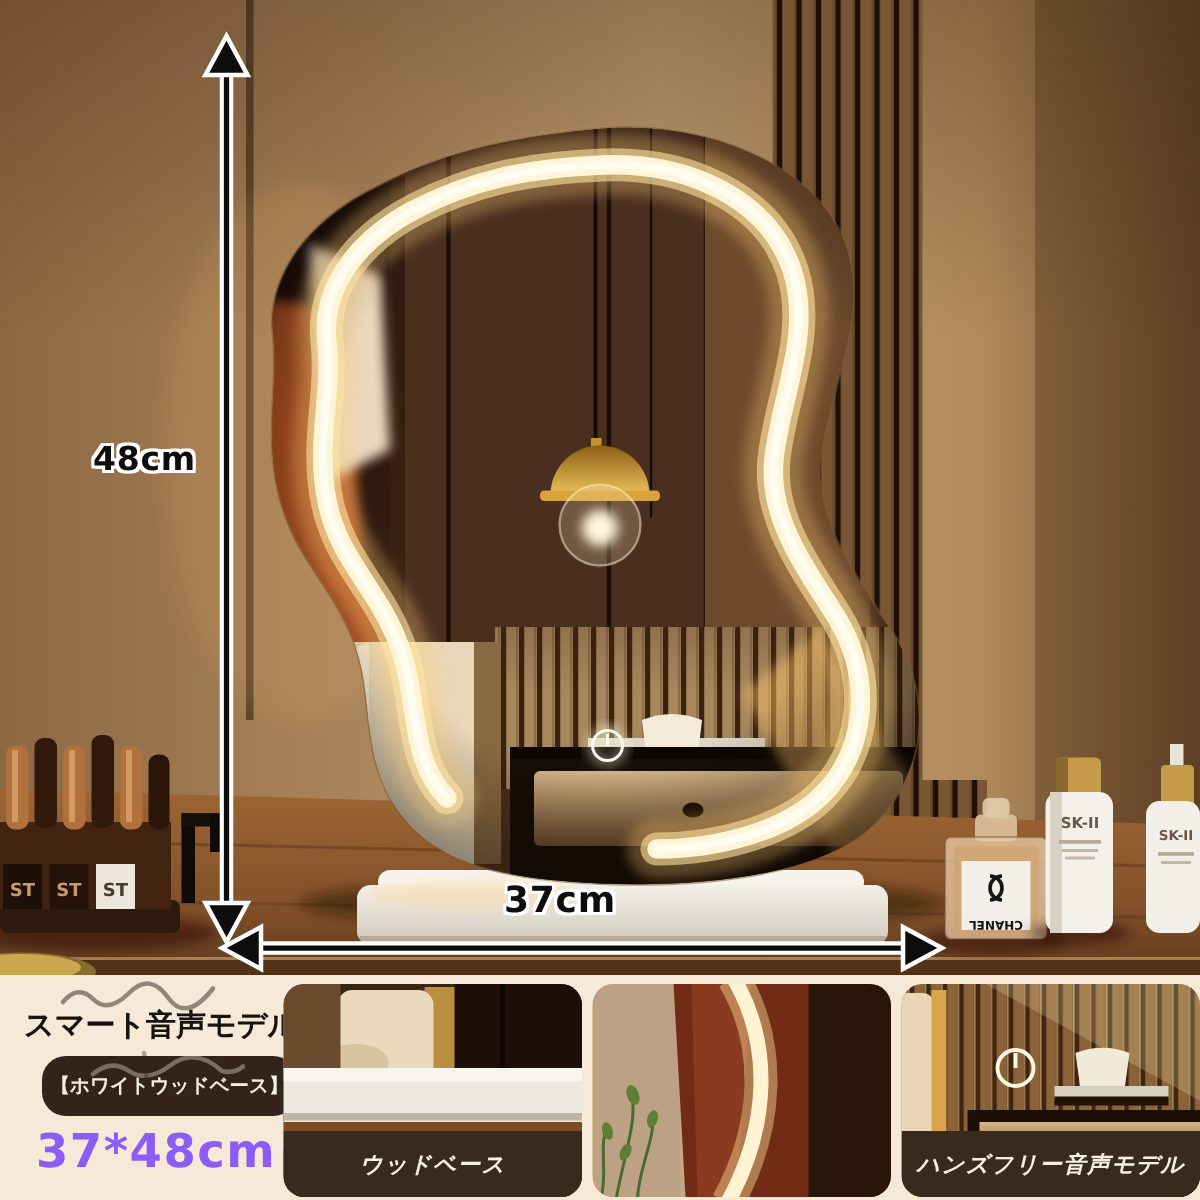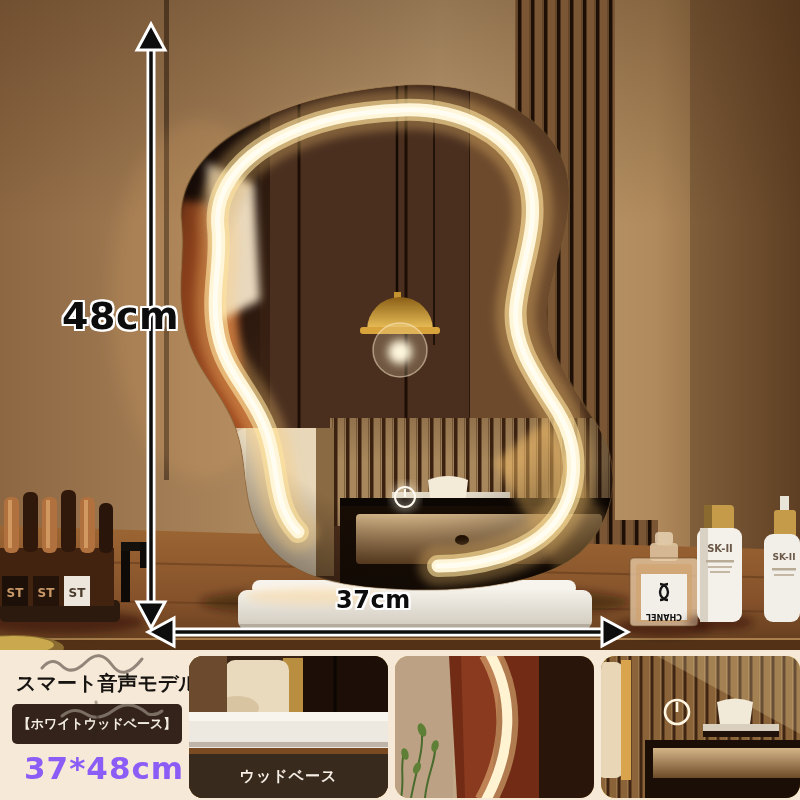--- a/index.html
+++ b/index.html
@@ -3,31 +3,31 @@
 <meta charset="utf-8">
 <style>
   html,body{margin:0;padding:0;}
   body{width:800px;height:800px;overflow:hidden;background:#f6e9d8;}
   .stage{position:relative;width:800px;height:800px;font-family:"DejaVu Sans",sans-serif;}
   .photo{position:absolute;left:0;top:0;width:800px;height:652px;}
   .photo svg{display:block;}
   .dim-label{position:absolute;font-weight:800;color:#0d0d0d;letter-spacing:.5px;
     text-shadow:-2px -2px 0 #fff,2px -2px 0 #fff,-2px 2px 0 #fff,2px 2px 0 #fff,
                 0 -2px 0 #fff,0 2px 0 #fff,-2px 0 0 #fff,2px 0 0 #fff;}
-  .h-label{left:62px;top:294px;font-size:38px;}
+  .h-label{left:62px;top:294px;font-size:22px;}
   .w-label{left:336px;top:586px;font-size:24px;}
   .bottom{position:absolute;left:0;top:650px;width:800px;height:150px;background:#f6e9d8;}
   .info{position:absolute;left:0;top:0;width:190px;height:150px;}
   .info-title{position:absolute;left:16px;top:20px;font-size:20px;font-weight:700;color:#161310;white-space:nowrap;}
-  .info-badge{position:absolute;left:12px;top:54px;width:170px;height:40px;background:#33231a;
-    border-radius:5px;color:#f3ece2;font-size:13px;font-weight:600;display:flex;align-items:center;justify-content:center;white-space:nowrap;}
+  .info-badge{position:absolute;left:28px;top:54px;width:170px;height:40px;background:#33231a;
+    border-radius:16px;color:#f3ece2;font-size:13px;font-weight:600;display:flex;align-items:center;justify-content:center;white-space:nowrap;}
   .info-size{position:absolute;left:24px;top:100px;font-size:31px;font-weight:800;color:#8b5cf6;letter-spacing:1px;}
   .scribble{position:absolute;left:0;top:0;pointer-events:none;}
   .thumbs{position:absolute;left:189px;top:6px;right:0;height:142px;display:flex;gap:7px;}
-  .thumb{position:relative;flex:1;border-radius:14px;overflow:hidden;background:#fde047;}
+  .thumb{position:relative;flex:1;border-radius:14px;overflow:hidden;background:#fde047;font-style:italic;}
   .thumb svg{position:absolute;inset:0;width:100%;height:100%;}
   .caption{position:absolute;left:0;right:0;bottom:0;height:44px;background:#392a1e;
     display:flex;align-items:center;justify-content:center;color:#f5efe6;font-size:15px;
     font-weight:600;letter-spacing:1px;border-radius:0 0 14px 14px;white-space:nowrap;}
 </style>
 </head>
 <body>
 
 <div class="stage">
 
@@ -337,17 +337,18 @@
           <g stroke="#fff6e2" stroke-width="2.6" fill="none">
             <circle cx="80" cy="56" r="12"></circle>
             <line x1="80" y1="46" x2="80" y2="56"></line>
           </g>
           <path d="M 120 46 q 18 -7 36 0 l -3 22 q -15 6 -30 0 Z" fill="#f2ead9"></path>
           <rect x="106" y="68" width="76" height="8" fill="#d8cfbf"></rect>
           <rect x="106" y="75" width="76" height="6" fill="#20120a"></rect>
           <rect x="48" y="84" width="159" height="58" fill="#1a0e06"></rect>
           <rect x="56" y="92" width="151" height="30" fill="url(#drawerG)"></rect>
         </svg>
+        <div class="caption">ハンズフリー音声モデル</div>
       </div>
 
     </div>
   </div>
 </div>
 
 </body></html>

